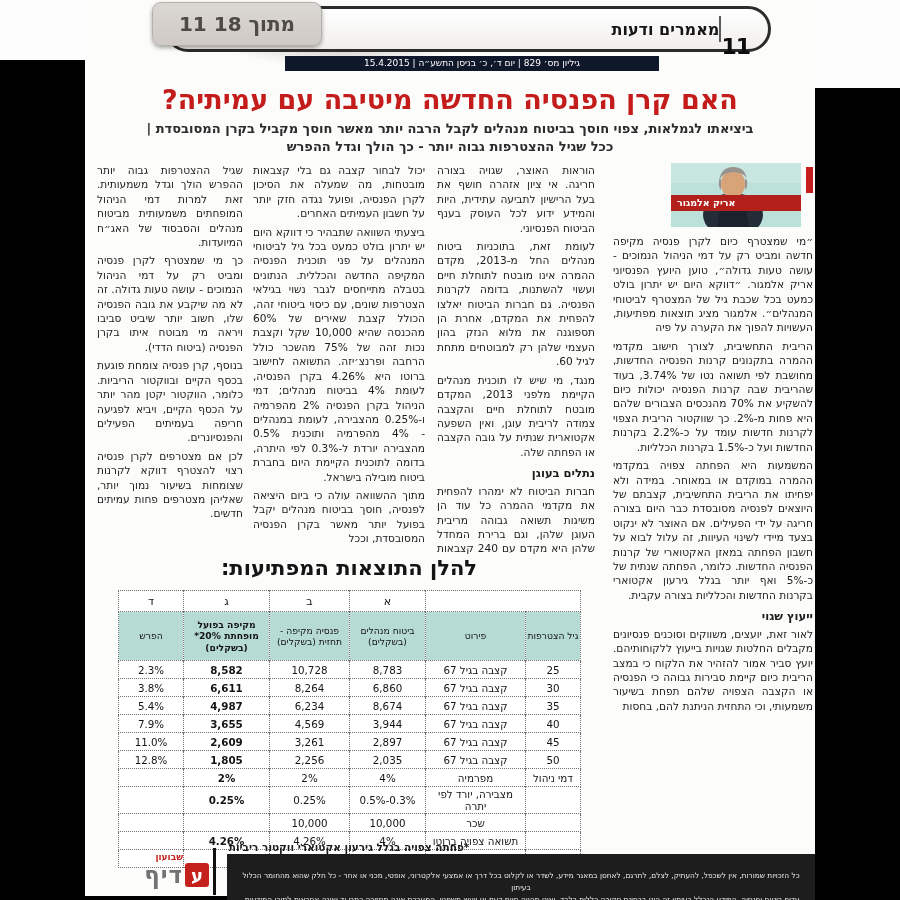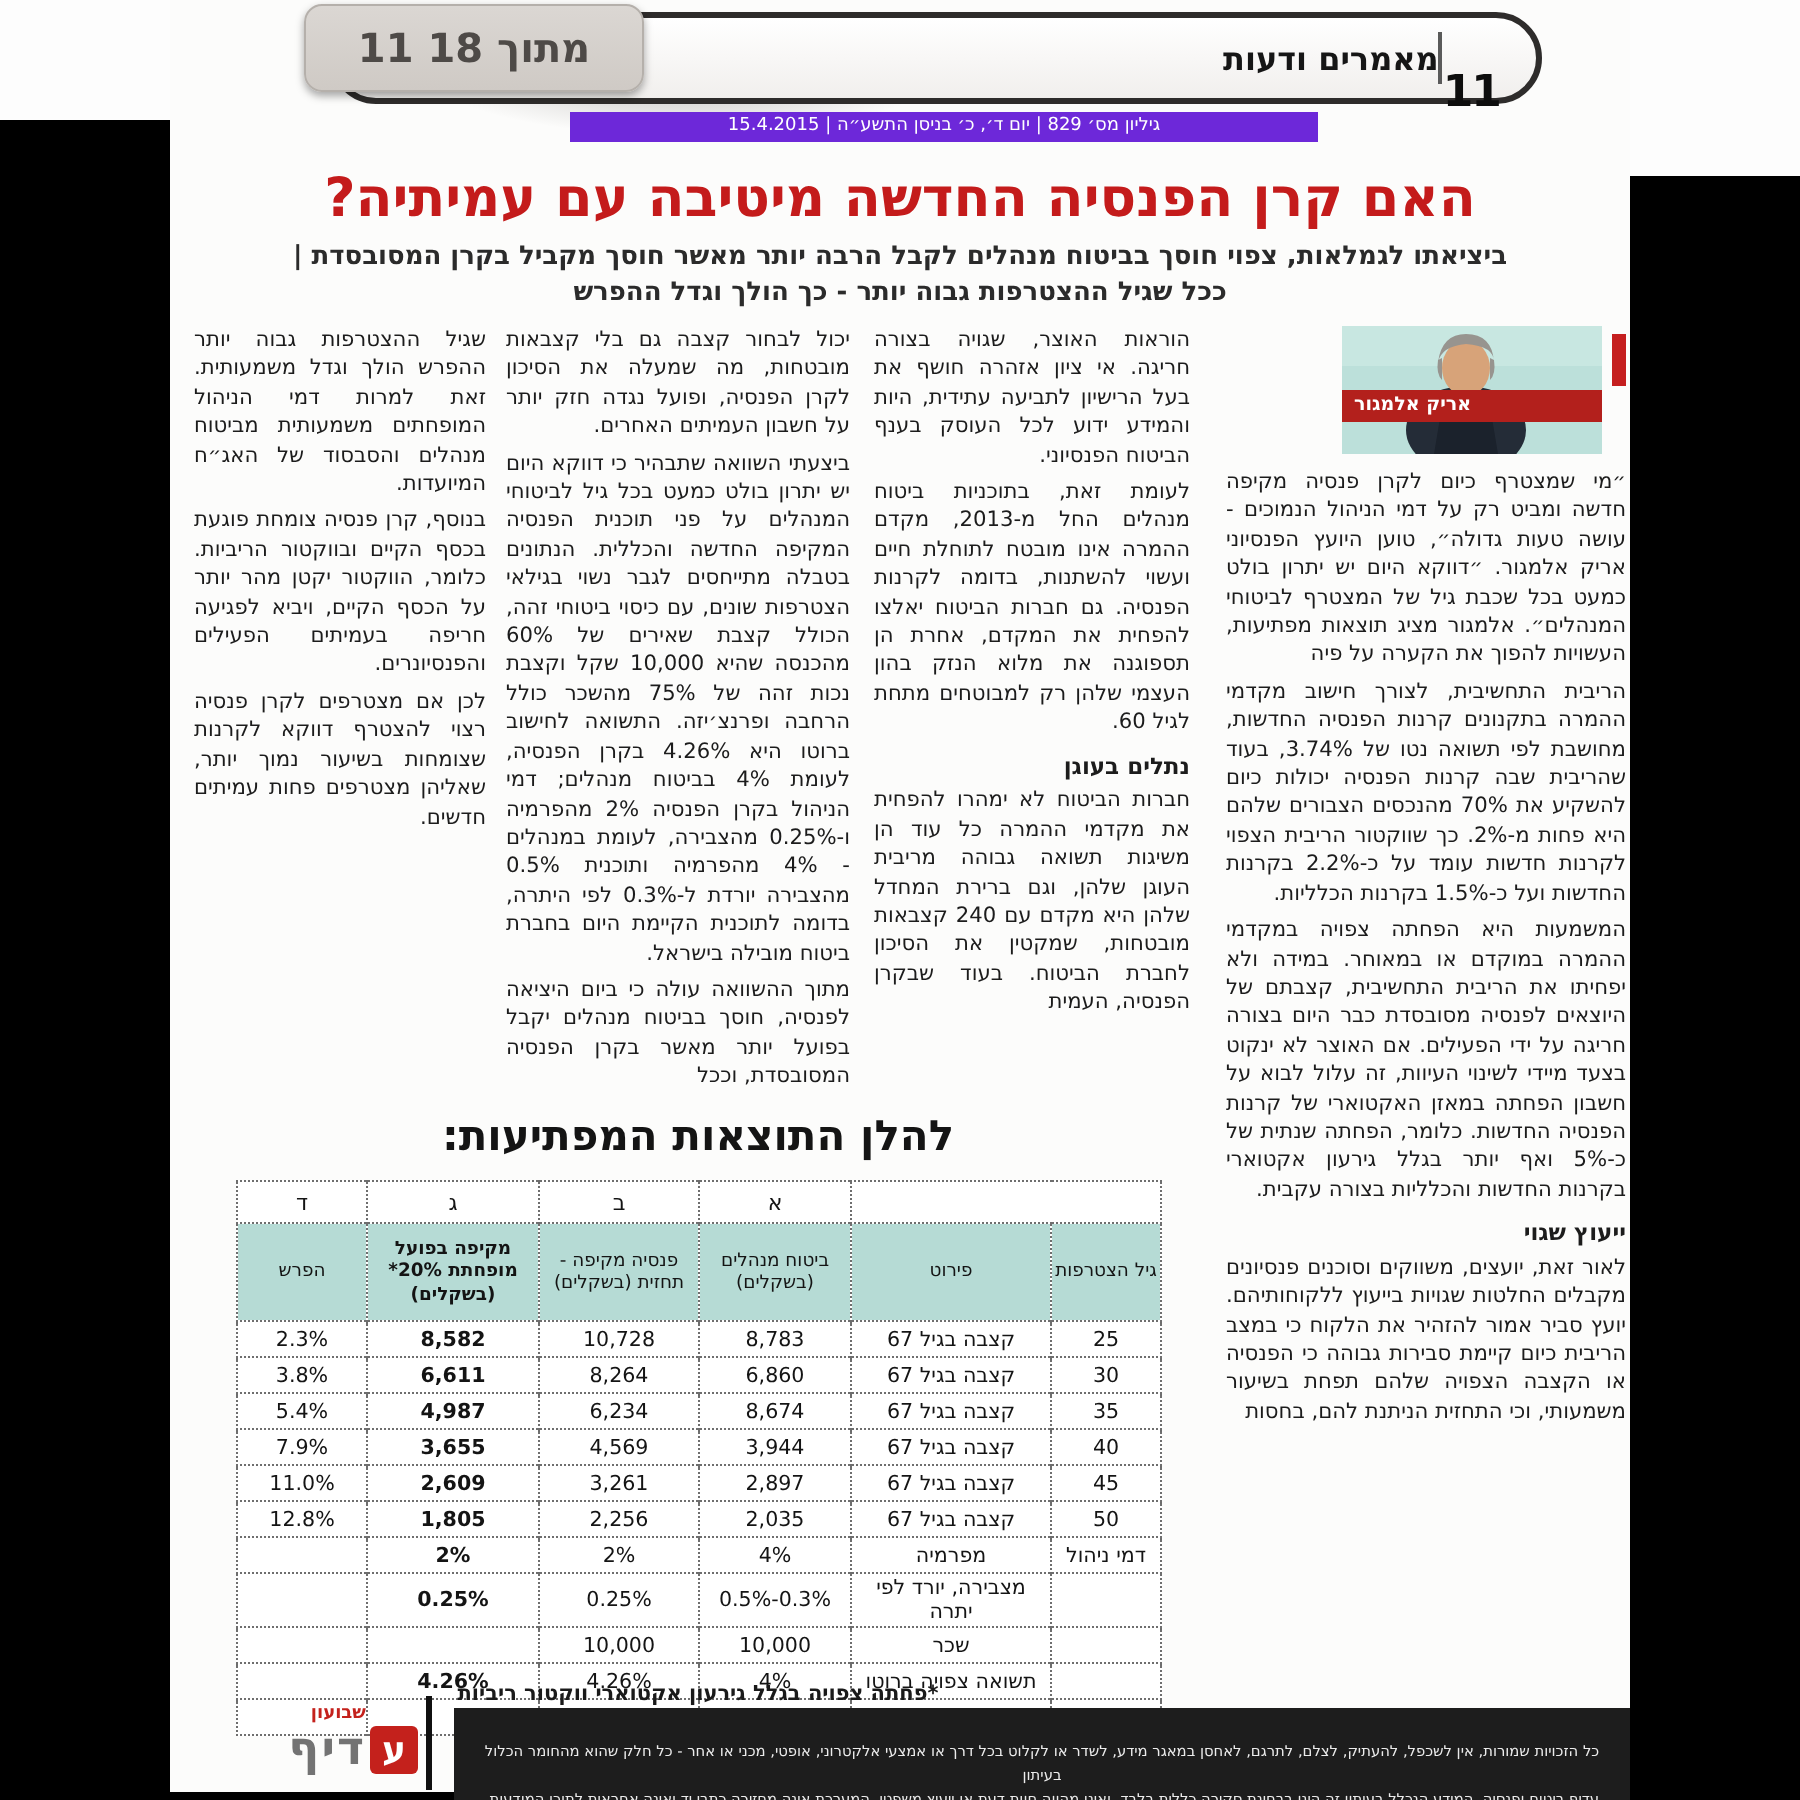--- a/index.html
+++ b/index.html
@@ -17,21 +17,21 @@
   .header-bar{position:absolute;left:80px;top:6px;width:606px;height:46px;
     border:3px solid #2e2c2b;border-radius:28px;background:linear-gradient(#ffffff,#f1efed);
     display:flex;align-items:center;justify-content:flex-end;padding-left:14px;padding-right:18px;box-sizing:border-box;}
   .section-label{font-size:16px;font-weight:bold;color:#161616;}
   .hdr-divider{width:2px;height:26px;background:#5a5a5a;}
   .page-num{font-size:22px;font-weight:bold;color:#0d0d0d;letter-spacing:-1px;margin-top:35px;}
   .tab{position:absolute;left:67px;top:2px;width:168px;height:42px;
     background:linear-gradient(#dbd7d3,#cfcac5);border:1px solid #b5b0ab;border-radius:9px;
     display:flex;align-items:center;justify-content:center;
     font-size:20px;font-weight:bold;color:#4e4a47;box-shadow:0 2px 4px rgba(0,0,0,.35);}
-  .issue-strip{position:absolute;left:200px;top:56px;width:374px;height:15px;background:#6d28d9;
+  .issue-strip{position:absolute;left:200px;top:56px;width:374px;height:15px;background:#0f172a;
     color:#fff;font-size:9px;line-height:15px;text-align:center;direction:rtl;}
   
   .headline{position:absolute;left:0;top:84px;width:100%;margin:0;text-align:center;
     font-size:27px;font-weight:bold;color:#c41b1b;direction:rtl;}
   .subtitle{position:absolute;left:0;top:120px;width:100%;text-align:center;direction:rtl;
     font-size:13px;font-weight:bold;color:#2b2b2b;line-height:1.35;}
   .red-tick{position:absolute;left:721px;top:167px;width:7px;height:26px;background:#c51f1f;}
   
   .col{position:absolute;top:163px;direction:rtl;text-align:justify;color:#1c1c1c;
     font-size:10.6px;line-height:1.36;overflow:hidden;}
@@ -123,32 +123,34 @@
     <p>״מי שמצטרף כיום לקרן פנסיה מקיפה חדשה ומביט רק על דמי הניהול הנמוכים - עושה טעות גדולה״, טוען היועץ הפנסיוני אריק אלמגור. ״דווקא היום יש יתרון בולט כמעט בכל שכבת גיל של המצטרף לביטוחי המנהלים״. אלמגור מציג תוצאות מפתיעות, העשויות להפוך את הקערה על פיה</p>
     <p>הריבית התחשיבית, לצורך חישוב מקדמי ההמרה בתקנונים קרנות הפנסיה החדשות, מחושבת לפי תשואה נטו של 3.74%, בעוד שהריבית שבה קרנות הפנסיה יכולות כיום להשקיע את 70% מהנכסים הצבורים שלהם היא פחות מ-2%. כך שווקטור הריבית הצפוי לקרנות חדשות עומד על כ-2.2% בקרנות החדשות ועל כ-1.5% בקרנות הכלליות.</p>
     <p>המשמעות היא הפחתה צפויה במקדמי ההמרה במוקדם או במאוחר. במידה ולא יפחיתו את הריבית התחשיבית, קצבתם של היוצאים לפנסיה מסובסדת כבר היום בצורה חריגה על ידי הפעילים. אם האוצר לא ינקוט בצעד מיידי לשינוי העיוות, זה עלול לבוא על חשבון הפחתה במאזן האקטוארי של קרנות הפנסיה החדשות. כלומר, הפחתה שנתית של כ-5% ואף יותר בגלל גירעון אקטוארי בקרנות החדשות והכלליות בצורה עקבית.</p>
     <p class="subhead">ייעוץ שגוי</p>
     <p>לאור זאת, יועצים, משווקים וסוכנים פנסיונים מקבלים החלטות שגויות בייעוץ ללקוחותיהם. יועץ סביר אמור להזהיר את הלקוח כי במצב הריבית כיום קיימת סבירות גבוהה כי הפנסיה או הקצבה הצפויה שלהם תפחת בשיעור משמעותי, וכי התחזית הניתנת להם, בחסות</p>
   </div>
 
   <div class="col col2">
     <p>הוראות האוצר, שגויה בצורה חריגה. אי ציון אזהרה חושף את בעל הרישיון לתביעה עתידית, היות והמידע ידוע לכל העוסק בענף הביטוח הפנסיוני.</p>
     <p>לעומת זאת, בתוכניות ביטוח מנהלים החל מ-2013, מקדם ההמרה אינו מובטח לתוחלת חיים ועשוי להשתנות, בדומה לקרנות הפנסיה. גם חברות הביטוח יאלצו להפחית את המקדם, אחרת הן תספוגנה את מלוא הנזק בהון העצמי שלהן רק למבוטחים מתחת לגיל 60.</p>
+    <p>מנגד, מי שיש לו תוכנית מנהלים הקיימת מלפני 2013, המקדם מובטח לתוחלת חיים והקצבה צמודה לריבית עוגן, ואין השפעה אקטוארית שנתית על גובה הקצבה או הפחתה שלה.</p>
     <p class="subhead">נתלים בעוגן</p>
     <p>חברות הביטוח לא ימהרו להפחית את מקדמי ההמרה כל עוד הן משיגות תשואה גבוהה מריבית העוגן שלהן, וגם ברירת המחדל שלהן היא מקדם עם 240 קצבאות מובטחות, שמקטין את הסיכון לחברת הביטוח. בעוד שבקרן הפנסיה, העמית</p>
   </div>
 
   <div class="col col3">
     <p>יכול לבחור קצבה גם בלי קצבאות מובטחות, מה שמעלה את הסיכון לקרן הפנסיה, ופועל נגדה חזק יותר על חשבון העמיתים האחרים.</p>
     <p>ביצעתי השוואה שתבהיר כי דווקא היום יש יתרון בולט כמעט בכל גיל לביטוחי המנהלים על פני תוכנית הפנסיה המקיפה החדשה והכללית. הנתונים בטבלה מתייחסים לגבר נשוי בגילאי הצטרפות שונים, עם כיסוי ביטוחי זהה, הכולל קצבת שאירים של 60% מהכנסה שהיא 10,000 שקל וקצבת נכות זהה של 75% מהשכר כולל הרחבה ופרנצ׳יזה. התשואה לחישוב ברוטו היא 4.26% בקרן הפנסיה, לעומת 4% בביטוח מנהלים; דמי הניהול בקרן הפנסיה 2% מהפרמיה ו-0.25% מהצבירה, לעומת במנהלים - 4% מהפרמיה ותוכנית 0.5% מהצבירה יורדת ל-0.3% לפי היתרה, בדומה לתוכנית הקיימת היום בחברת ביטוח מובילה בישראל.</p>
     <p>מתוך ההשוואה עולה כי ביום היציאה לפנסיה, חוסך בביטוח מנהלים יקבל בפועל יותר מאשר בקרן הפנסיה המסובסדת, וככל</p>
   </div>
 
   <div class="col col4">
     <p>שגיל ההצטרפות גבוה יותר ההפרש הולך וגדל משמעותית. זאת למרות דמי הניהול המופחתים משמעותית מביטוח מנהלים והסבסוד של האג״ח המיועדות.</p>
+    <p>כך מי שמצטרף לקרן פנסיה ומביט רק על דמי הניהול הנמוכים - עושה טעות גדולה. זה לא מה שיקבע את גובה הפנסיה שלו, חשוב יותר שיביט סביבו ויראה מי מבוטח איתו בקרן הפנסיה (ביטוח הדדי).</p>
     <p>בנוסף, קרן פנסיה צומחת פוגעת בכסף הקיים ובווקטור הריביות. כלומר, הווקטור יקטן מהר יותר על הכסף הקיים, ויביא לפגיעה חריפה בעמיתים הפעילים והפנסיונרים.</p>
     <p>לכן אם מצטרפים לקרן פנסיה רצוי להצטרף דווקא לקרנות שצומחות בשיעור נמוך יותר, שאליהן מצטרפים פחות עמיתים חדשים.</p>
 
   </div>
 
   <div class="results-heading">להלן התוצאות המפתיעות:</div>
 
   <table class="results">
     <colgroup>
       <col style="width:55px">

